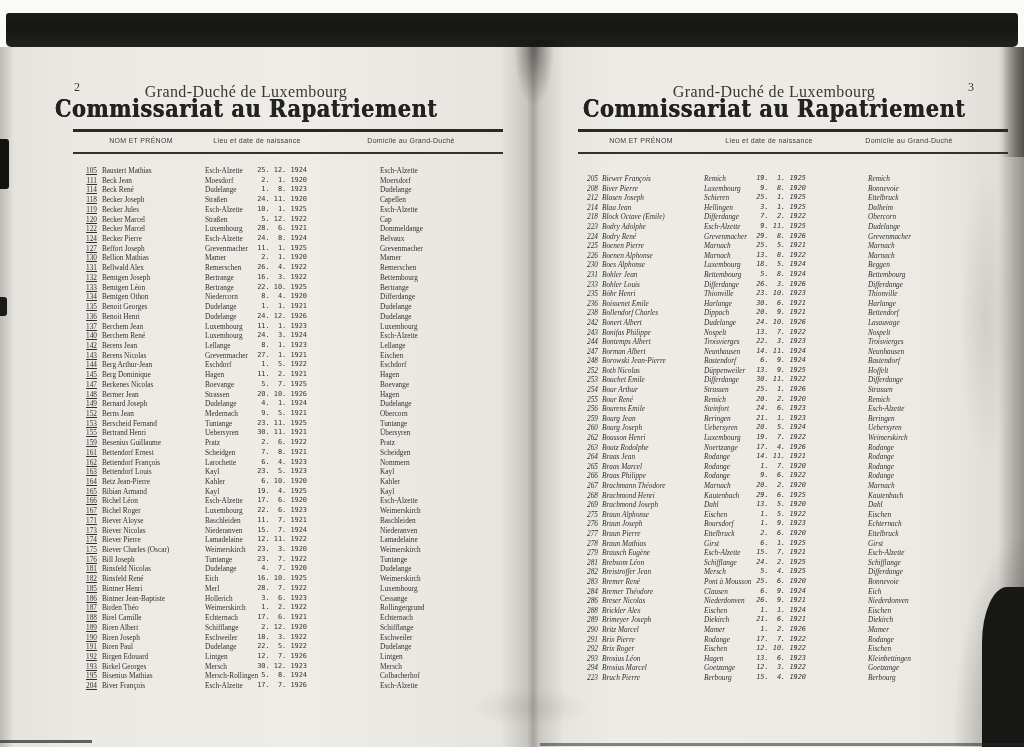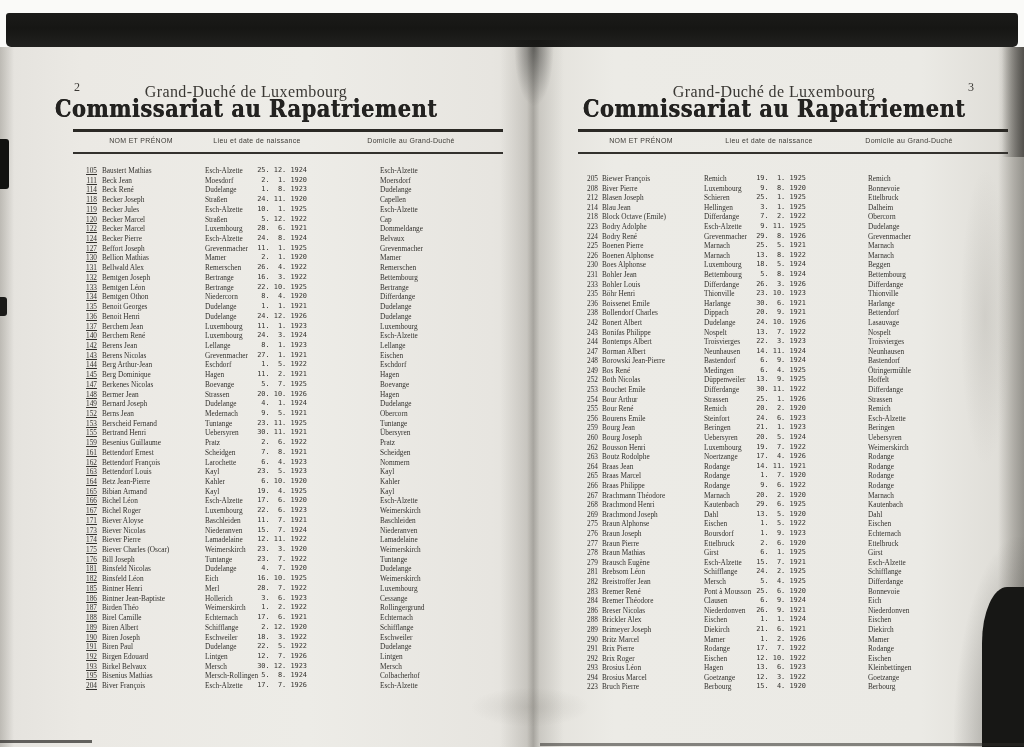--- a/index.html
+++ b/index.html
@@ -95,21 +95,21 @@
   .page-left .colhead.h-dom{left:381px;}
   .page-right .colhead.h-name{left:93px;}
   .page-right .colhead.h-birth{left:221px;}
   .page-right .colhead.h-dom{left:361px;}
 
   .rows{position:absolute;left:0;width:100%;}
   .page-left .rows{top:119px;}
   .page-right .rows{top:127px;}
   .row{position:relative;}
   .page-left .row{height:9.72px;}
-  .page-right .row{height:9.6px;}
+  .page-right .row{height:9.6px;font-style:italic;}
   .row span{position:absolute;top:0;font-size:7.3px;line-height:9.4px;white-space:nowrap;color:#33312d;}
   .c-num{text-align:right;}
   .c-date{font-family:"DejaVu Sans Mono",monospace;font-size:6.9px !important;white-space:pre !important;text-align:right;}
 
   .page-left .c-num{left:0;width:67px;text-decoration:underline;}
   .page-left .c-name{left:72px;}
   .page-left .c-place{left:175px;}
   .page-left .c-date{left:217px;width:60px;}
   .page-left .c-dom{left:350px;}
 
@@ -444,21 +444,21 @@
           </div>
           <div class="row">
             <span class="c-num">181</span>
             <span class="c-name">Binsfeld Nicolas</span>
             <span class="c-place">Dudelange</span>
             <span class="c-date"> 4.  7. 1920</span>
             <span class="c-dom">Dudelange</span>
           </div>
           <div class="row">
             <span class="c-num">182</span>
-            <span class="c-name">Binsfeld Léon</span>
+            <span class="c-name">Binsfeld René</span>
             <span class="c-place">Eich</span>
             <span class="c-date">16. 10. 1925</span>
             <span class="c-dom">Weimerskirch</span>
           </div>
           <div class="row">
             <span class="c-num">185</span>
             <span class="c-name">Bintner Henri</span>
             <span class="c-place">Merl</span>
             <span class="c-date">28.  7. 1922</span>
             <span class="c-dom">Luxembourg</span>
@@ -507,21 +507,21 @@
           </div>
           <div class="row">
             <span class="c-num">192</span>
             <span class="c-name">Birgen Edouard</span>
             <span class="c-place">Lintgen</span>
             <span class="c-date">12.  7. 1926</span>
             <span class="c-dom">Lintgen</span>
           </div>
           <div class="row">
             <span class="c-num">193</span>
-            <span class="c-name">Birkel Belvaux</span>
+            <span class="c-name">Birkel Georges</span>
             <span class="c-place">Mersch</span>
             <span class="c-date">30. 12. 1923</span>
             <span class="c-dom">Mersch</span>
           </div>
           <div class="row">
             <span class="c-num">195</span>
             <span class="c-name">Bisenius Mathias</span>
             <span class="c-place">Mersch-Rollingen</span>
             <span class="c-date"> 5.  8. 1924</span>
             <span class="c-dom">Colbacherhof</span>
@@ -680,27 +680,20 @@
             <span class="c-dom">Neunhausen</span>
           </div>
           <div class="row">
             <span class="c-num">248</span>
             <span class="c-name">Borowski Jean-Pierre</span>
             <span class="c-place">Bastendorf</span>
             <span class="c-date"> 6.  9. 1924</span>
             <span class="c-dom">Bastendorf</span>
           </div>
           <div class="row">
-            <span class="c-num">249</span>
-            <span class="c-name">Bos René</span>
-            <span class="c-place">Medingen</span>
-            <span class="c-date"> 6.  4. 1925</span>
-            <span class="c-dom">Ötringermühle</span>
-          </div>
-          <div class="row">
             <span class="c-num">252</span>
             <span class="c-name">Both Nicolas</span>
             <span class="c-place">Düppenweiler</span>
             <span class="c-date">13.  9. 1925</span>
             <span class="c-dom">Hoffelt</span>
           </div>
           <div class="row">
             <span class="c-num">253</span>
             <span class="c-name">Bouchet Emile</span>
             <span class="c-place">Differdange</span>

